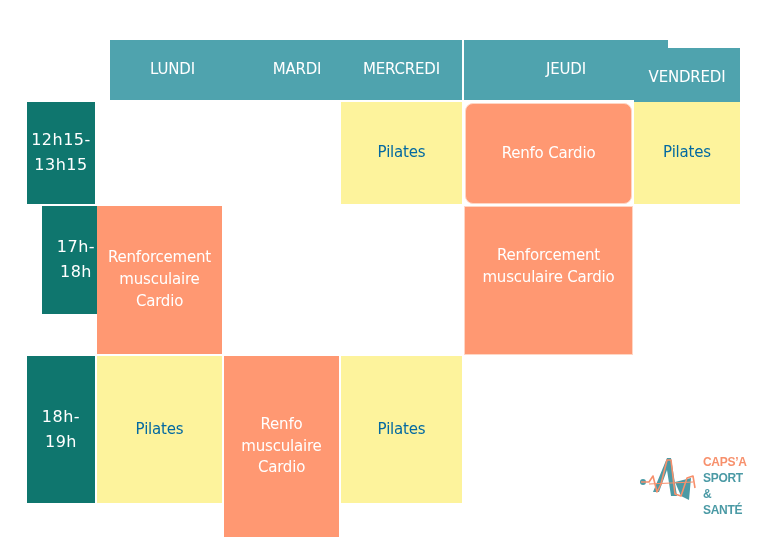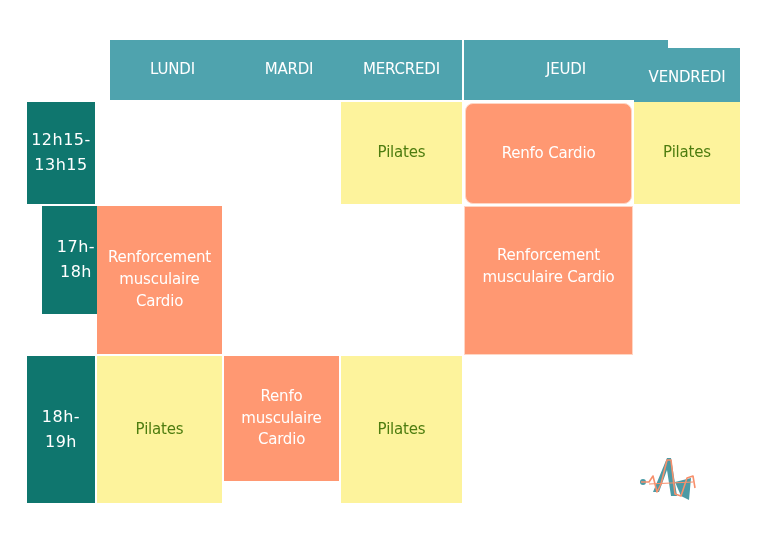--- a/index.html
+++ b/index.html
@@ -41,21 +41,21 @@
     .orange {
       background: #ff9872;
       color: #ffffff;
       font-size: 15px;
     }
     .orange.outlined {
       border: 1px solid #ffd6c4;
     }
     .yellow {
       background: #fdf39c;
-      color: #4d7c0f;
+      color: #0369a1;
       font-size: 15px;
       text-align: center;
     }
     .cell span { white-space: pre-line; }
 
     .logo {
       position: absolute;
       left: 637px;
       top: 452px;
       width: 110px;
@@ -74,21 +74,21 @@
     .logo-line1 { color: #f7906c; }
     .logo-line2 { color: #4b9aa5; }
     .logo-line3 { color: #4b9aa5; }
   </style>
 </head>
 <body>
 
 <div class="cell hdr" style="left:97px;top:40px;width:125px;height:60px;margin-left:13px;">
     <span>LUNDI</span>
   </div>
-<div class="cell hdr" style="left:224px;top:40px;width:130px;height:60px;">
+<div class="cell hdr" style="left:232px;top:40px;width:130px;height:60px;">
     <span>MARDI</span>
   </div>
 <div class="cell hdr" style="left:341px;top:40px;width:121px;height:60px;text-align:right;">
     <span>MERCREDI</span>
   </div>
 <div class="cell hdr" style="left:464px;top:40px;width:204px;height:60px;">
     <span>JEUDI</span>
   </div>
 <div class="cell hdr" style="left:634px;top:48px;width:106px;height:60px;">
     <span>VENDREDI</span>
@@ -123,32 +123,37 @@
 Cardio</span>
   </div>
 <div class="cell orange outlined" style="left:464px;top:206px;width:169px;height:149px;">
     <span style="position:relative;top:-14px;">Renforcement
 musculaire Cardio</span>
   </div>
 
 <div class="cell yellow" style="left:97px;top:356px;width:125px;height:147px;">
     <span>Pilates</span>
   </div>
-<div class="cell orange" style="left:224px;top:356px;width:115px;height:125px;">
+<div class="cell orange" style="left:224px;top:356px;width:115px;height:181px;">
     <span>Renfo
 musculaire
 Cardio</span>
   </div>
 <div class="cell yellow" style="left:341px;top:356px;width:121px;height:147px;">
     <span>Pilates</span>
   </div>
 
 <div class="logo">
   <svg width="64" height="56" viewBox="0 0 64 56">
 
     <polygon points="16,40 30,6 34,6 40,44 34,44 30,18 22,40" fill="#4b9aa5"></polygon>
     <polygon points="38,30 54,26 52,48 44,44" fill="#4b9aa5"></polygon>
     <circle cx="6" cy="30" r="3" fill="#4b9aa5"></circle>
 
     <polyline points="4,30 12,30 16,24 20,40 24,32 30,8 34,8 38,42 44,44 50,26 56,24 58,36" fill="none" stroke="#f7906c" stroke-width="1.6" stroke-linejoin="round"></polyline>
     <line x1="12" y1="32" x2="56" y2="30" stroke="#f7906c" stroke-width="1.2"></line>
   </svg>
+  <div class="logo-text">
+    <div class="logo-line1">CAPS’A</div>
+    <div class="logo-line2">SPORT &amp;</div>
+    <div class="logo-line3">SANTÉ</div>
+  </div>
 </div>
 
 </body></html>

